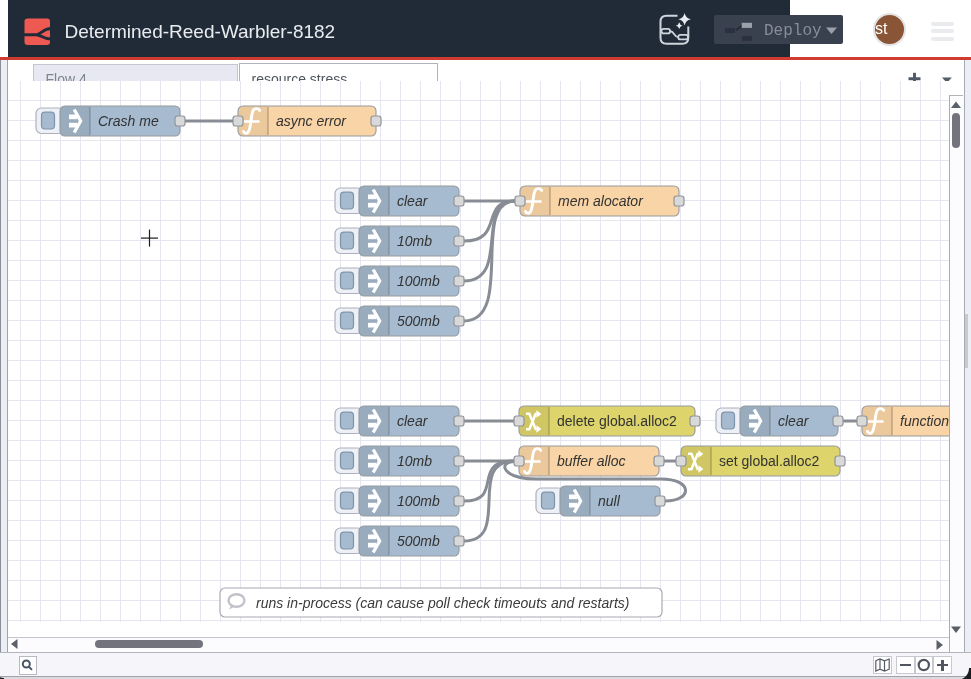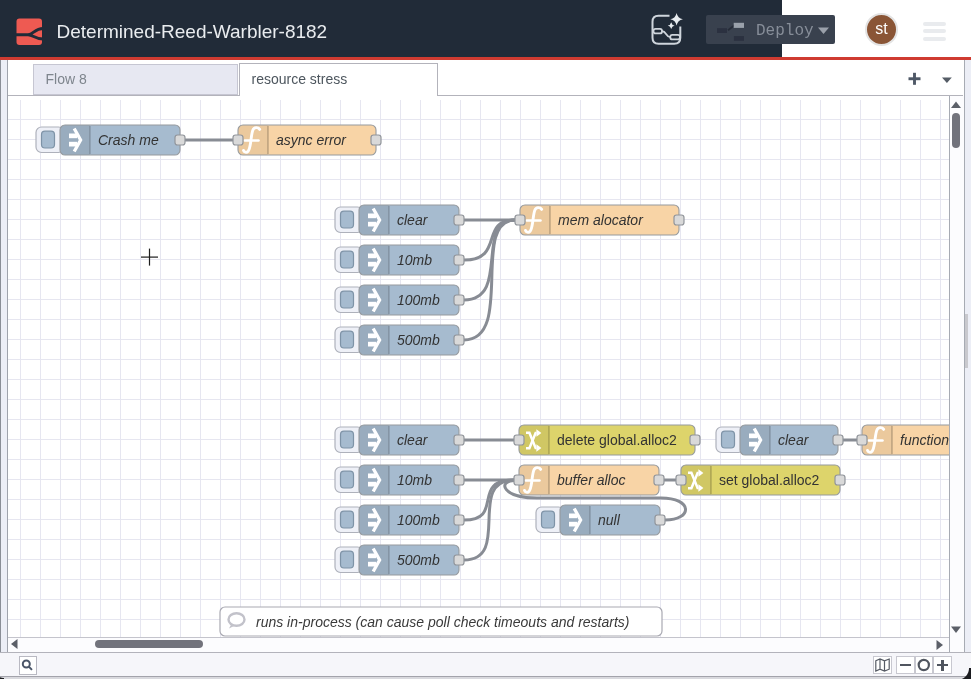--- a/index.html
+++ b/index.html
@@ -1,20 +1,20 @@
 <!DOCTYPE html>
 <html><head><meta charset="utf-8"><style>
 * { margin:0; padding:0; box-sizing:border-box; }
 html,body { width:971px; height:679px; overflow:hidden; }
 body { position:relative; background:#fff; font-family:"Liberation Sans",sans-serif; }
 .abs { position:absolute; }
 </style></head>
 <body>
 
-<div class="abs" style="left:0;top:0;width:782px;height:57px;background:#212b38;">
+<div class="abs" style="left:8px;top:0;width:782px;height:57px;background:#212b38;">
   <svg class="abs" style="left:12px;top:14px" width="34" height="34" viewBox="0 0 34 34">
     <rect x="4.5" y="4.5" width="25.5" height="26.5" rx="3" fill="#ee5a52"></rect>
     <path d="M0,20.7 L16,20.7 C21,20.7 23,14.5 31,14.5 M16,20.7 C21,20.7 23,25 31,25" fill="none" stroke="#212b38" stroke-width="3"></path>
   </svg>
   <div class="abs" style="left:56.5px;top:21px;font-size:19px;color:#e9ecef;">Determined-Reed-Warbler-8182</div>
   <svg class="abs" style="left:650px;top:8px" width="42" height="42" viewBox="0 0 42 42">
     <path d="M19.5,7.7 H8.5 Q2.5,7.7 2.5,13.7 V29.7 Q2.5,35.7 8.5,35.7 H24.3 Q30.3,35.7 30.3,29.7 V18.6" fill="none" stroke="#cfd5dc" stroke-width="2"></path>
     <rect x="3.5" y="20.8" width="8.5" height="4.6" rx="2" fill="none" stroke="#cfd5dc" stroke-width="1.8"></rect>
     <rect x="20.3" y="26.8" width="9.6" height="4.6" rx="2" fill="none" stroke="#cfd5dc" stroke-width="1.8"></rect>
     <path d="M12,23.1 C16.5,23.1 16,29.1 20.3,29.1" fill="none" stroke="#cfd5dc" stroke-width="1.8"></path>
@@ -25,44 +25,44 @@
   <svg class="abs" style="left:712px;top:17px" width="40" height="26" viewBox="0 0 40 26">
     <path d="M16,13.2 L22.5,8.2" stroke="#262c38" stroke-width="1.8"></path>
     <rect x="21.7" y="5.8" width="10.3" height="5.1" fill="#9aa1ab"></rect>
     <rect x="5" y="11.2" width="10" height="4.8" fill="#2b3140"></rect>
     <rect x="21.9" y="19.1" width="10.1" height="4.7" fill="#2b3140"></rect>
   </svg>
   <div class="abs" style="left:756px;top:22px;font-size:16px;color:#878e99;font-family:Liberation Mono, monospace;">Deploy</div>
   <svg class="abs" style="left:818px;top:27px" width="12" height="8">
       <path d="M0,0.5 L11,0.5 L5.5,7 Z" fill="#9aa0aa"></path>
     </svg>
-  <div class="abs" style="left:865px;top:13px;width:33px;height:33px;border-radius:50%;background:#8a5536;border:2.5px solid #e3e3e3;color:#fff;font-size:16px;text-align:center;line-height:28px;">st</div>
+  <div class="abs" style="left:865px;top:13px;width:33px;height:33px;border-radius:50%;background:#8a5536;border:2.5px solid #e3e3e3;color:#fff;font-size:16px;text-align:left;line-height:28px;">st</div>
   <div class="abs" style="left:923px;top:21.5px;width:23px;height:4.2px;border-radius:2px;background:#e9ebee;"></div>
   <div class="abs" style="left:923px;top:29.2px;width:23px;height:4.2px;border-radius:2px;background:#e9ebee;"></div>
   <div class="abs" style="left:923px;top:36.9px;width:23px;height:4.2px;border-radius:2px;background:#e9ebee;"></div>
 </div>
 <div class="abs" style="left:0;top:57px;width:971px;height:3px;background:#cf3b31;"></div>
 
 <div class="abs" style="left:0;top:60px;width:971px;height:36px;background:#fff;"></div>
 <div class="abs" style="left:8px;top:94.5px;width:955px;height:1.2px;background:#b3b3bb;"></div>
 <div class="abs" style="left:32.5px;top:63.5px;width:205.5px;height:31px;background:#e7e8f2;border:1px solid #c6c6d2;"></div>
-<div class="abs" style="left:45.5px;top:71px;font-size:14px;color:#7e858d;">Flow 8</div>
+<div class="abs" style="left:45.5px;top:71px;font-size:14px;color:#7e858d;">Flow 4</div>
 <div class="abs" style="left:239px;top:63px;width:199px;height:33px;background:#fff;border:1px solid #b3b3bb;border-bottom:none;"></div>
 <div class="abs" style="left:251.5px;top:71px;font-size:14px;font-weight:normal;color:#4d565e;">resource stress</div>
 <svg class="abs" style="left:908px;top:71.5px" width="14" height="14">
     <g fill="#4e5866">
       <rect x="0.5" y="5.3" width="12" height="2.9"></rect>
       <rect x="5.05" y="0.8" width="2.9" height="12"></rect>
     </g>
   </svg>
 <svg class="abs" style="left:942px;top:76.5px" width="11" height="7">
     <path d="M0,0.5 L9.8,0.5 L4.9,6 Z" fill="#555c66"></path>
   </svg>
 
-<div class="abs" style="left:8px;top:100px;width:941px;height:541px;background-color:#fff;overflow:hidden;
+<div class="abs" style="left:8px;top:81px;width:941px;height:541px;background-color:#fff;overflow:hidden;
  background-image:repeating-linear-gradient(to right,transparent 0,transparent 12px,#e6e6f0 12px,#e6e6f0 13px,transparent 13px,transparent 20px),repeating-linear-gradient(to bottom,transparent 0,transparent 19px,#e6e6f0 19px,#e6e6f0 20px,transparent 20px);">
 <svg width="941" height="541" viewBox="8 96 941 541" font-family="Liberation Sans, sans-serif">
 <path d="M185,136 L233,136" fill="none" stroke="#888c94" stroke-width="3" stroke-linecap="round"></path>
 <path d="M464,216 L515,216" fill="none" stroke="#888c94" stroke-width="3" stroke-linecap="round"></path>
 <path d="M464,256 C505,256 479,216 515,216" fill="none" stroke="#888c94" stroke-width="3" stroke-linecap="round"></path>
 <path d="M464,296 C511,296 474,216 515,216" fill="none" stroke="#888c94" stroke-width="3" stroke-linecap="round"></path>
 <path d="M464,336 C515,336 470,216 515,216" fill="none" stroke="#888c94" stroke-width="3" stroke-linecap="round"></path>
 <path d="M464,436 L514,436" fill="none" stroke="#888c94" stroke-width="3" stroke-linecap="round"></path>
 <path d="M464,476 L514,476" fill="none" stroke="#888c94" stroke-width="3" stroke-linecap="round"></path>
 <path d="M464,516 C505,516 470,476 514,476" fill="none" stroke="#888c94" stroke-width="3" stroke-linecap="round"></path>

